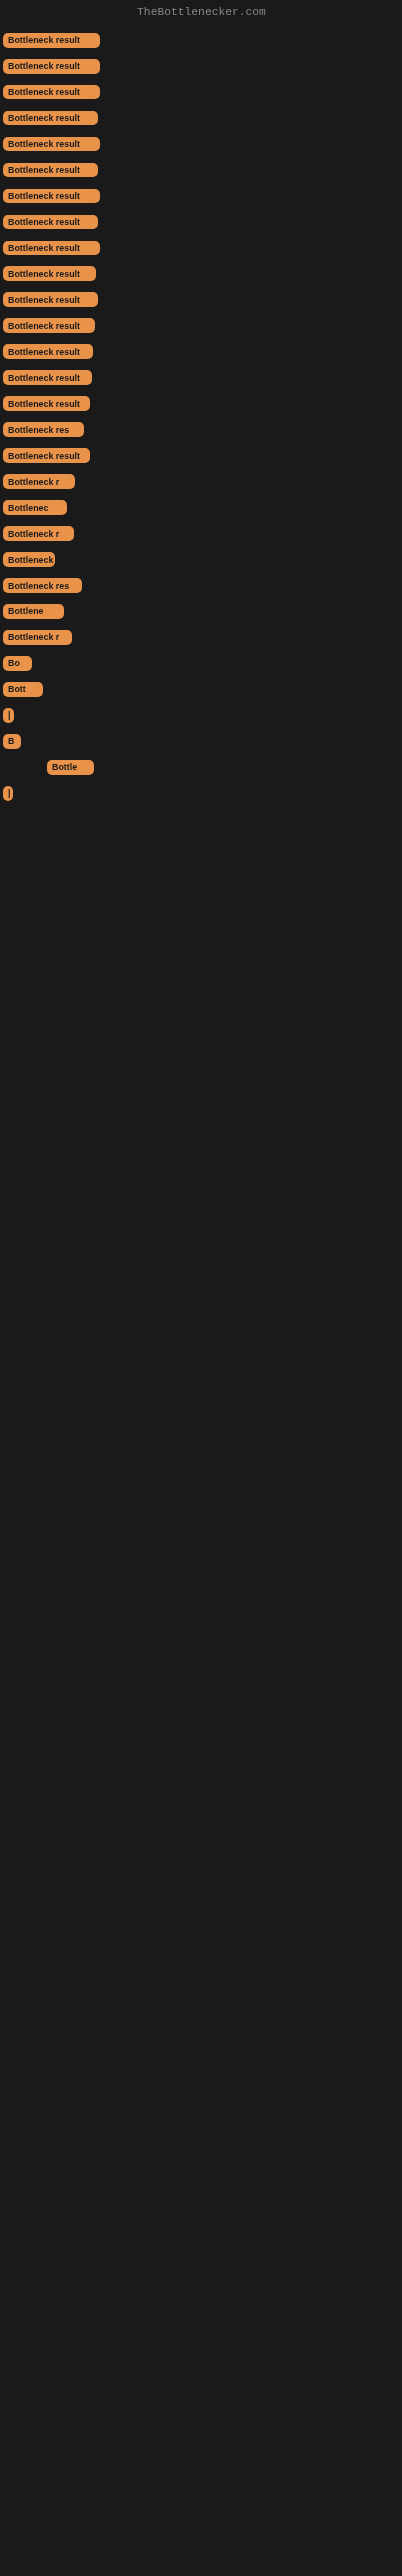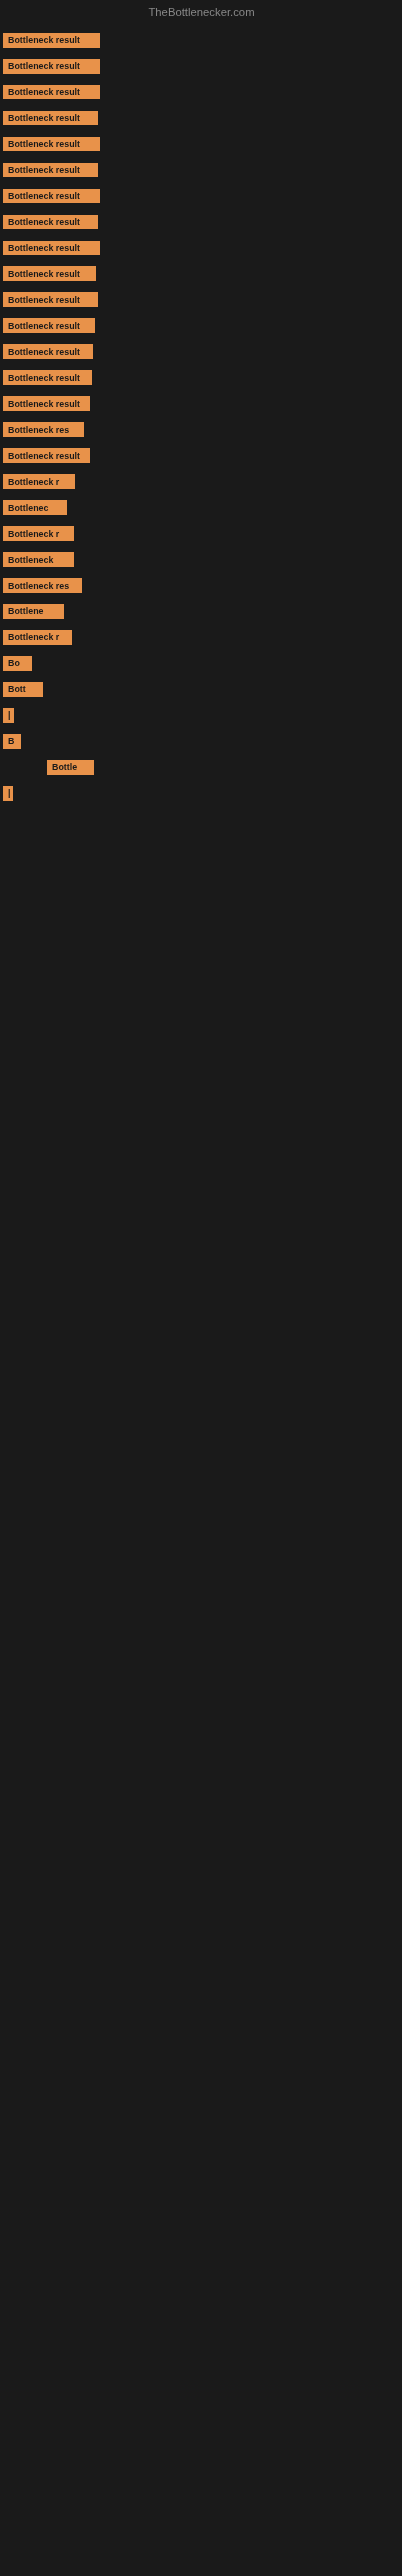--- a/index.html
+++ b/index.html
@@ -15,36 +15,37 @@
       font-family: Arial, sans-serif;
       position: relative;
     }
 
     .site-title {
       text-align: center;
       color: #888;
       font-size: 11.3px;
       padding: 6.4px 0;
       background-color: #1a1a1a;
+      font-family: Liberation Mono, monospace;
     }
 
     .bottleneck-item {
       display: flex;
       align-items: center;
       padding: 4.8px 3.2px;
       margin-bottom: 1.6px;
     }
 
     .bottleneck-badge {
       background-color: #e8924a;
       color: #1a1a1a;
       font-size: 8.9px;
       font-weight: bold;
       padding: 2.4px 4.8px;
-      border-radius: 0;
+      border-radius: 5px;
       white-space: nowrap;
       overflow: hidden;
     }
 
     .items-container {
       padding-top: 3.2px;
     }
   </style>
 </head>
 <body>
@@ -108,21 +109,21 @@
     <div class="bottleneck-item">
       <div class="bottleneck-badge" style="width: 72px;">Bottleneck r</div>
     </div>
     <div class="bottleneck-item">
       <div class="bottleneck-badge" style="width: 64px;">Bottlenec</div>
     </div>
     <div class="bottleneck-item">
       <div class="bottleneck-badge" style="width: 71px;">Bottleneck r</div>
     </div>
     <div class="bottleneck-item">
-      <div class="bottleneck-badge" style="width: 71px;">Bottleneck</div>
+      <div class="bottleneck-badge" style="width: 52px; text-align: right;">Bottleneck</div>
     </div>
     <div class="bottleneck-item">
       <div class="bottleneck-badge" style="width: 79px;">Bottleneck res</div>
     </div>
     <div class="bottleneck-item">
       <div class="bottleneck-badge" style="width: 61px;">Bottlene</div>
     </div>
     <div class="bottleneck-item">
       <div class="bottleneck-badge" style="width: 69px;">Bottleneck r</div>
     </div>

